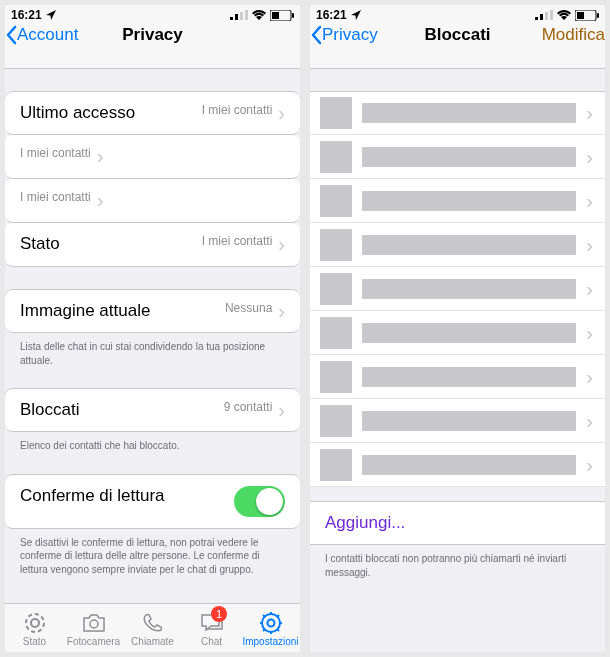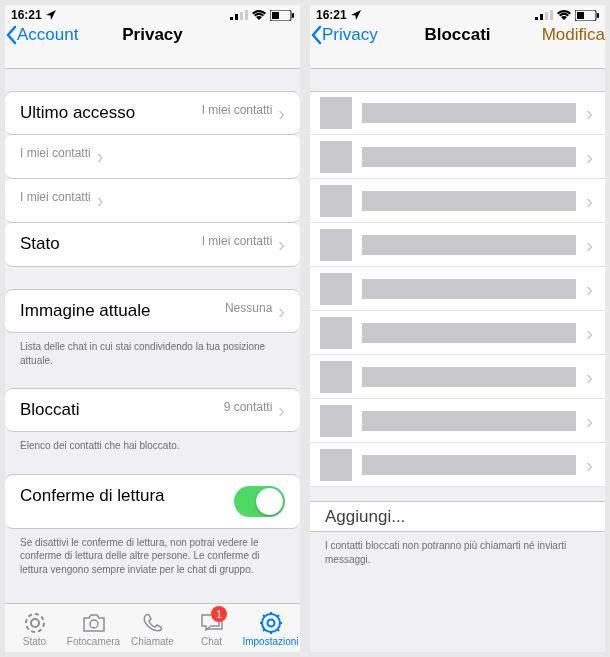--- a/index.html
+++ b/index.html
@@ -161,27 +161,27 @@
     margin-right: 10px;
   }
   .name-ph {
     flex: 1;
     height: 20px;
     background: #c7c7cc;
     margin-right: 10px;
   }
   .add-row {
     background: #fff;
-    height: 31px;
+    height: 44px;
     border-top: 1px solid #c8c7cc;
     border-bottom: 1px solid #c8c7cc;
     display: flex;
     align-items: center;
     padding: 0 15px;
-    color: #404040;
+    color: #6d28d9;
     font-size: 17px;
     cursor: pointer;
     margin-top: 14px;
   }
   svg { display: block; }
 </style>
 </head>
 <body>
 
 <div class="phone">

